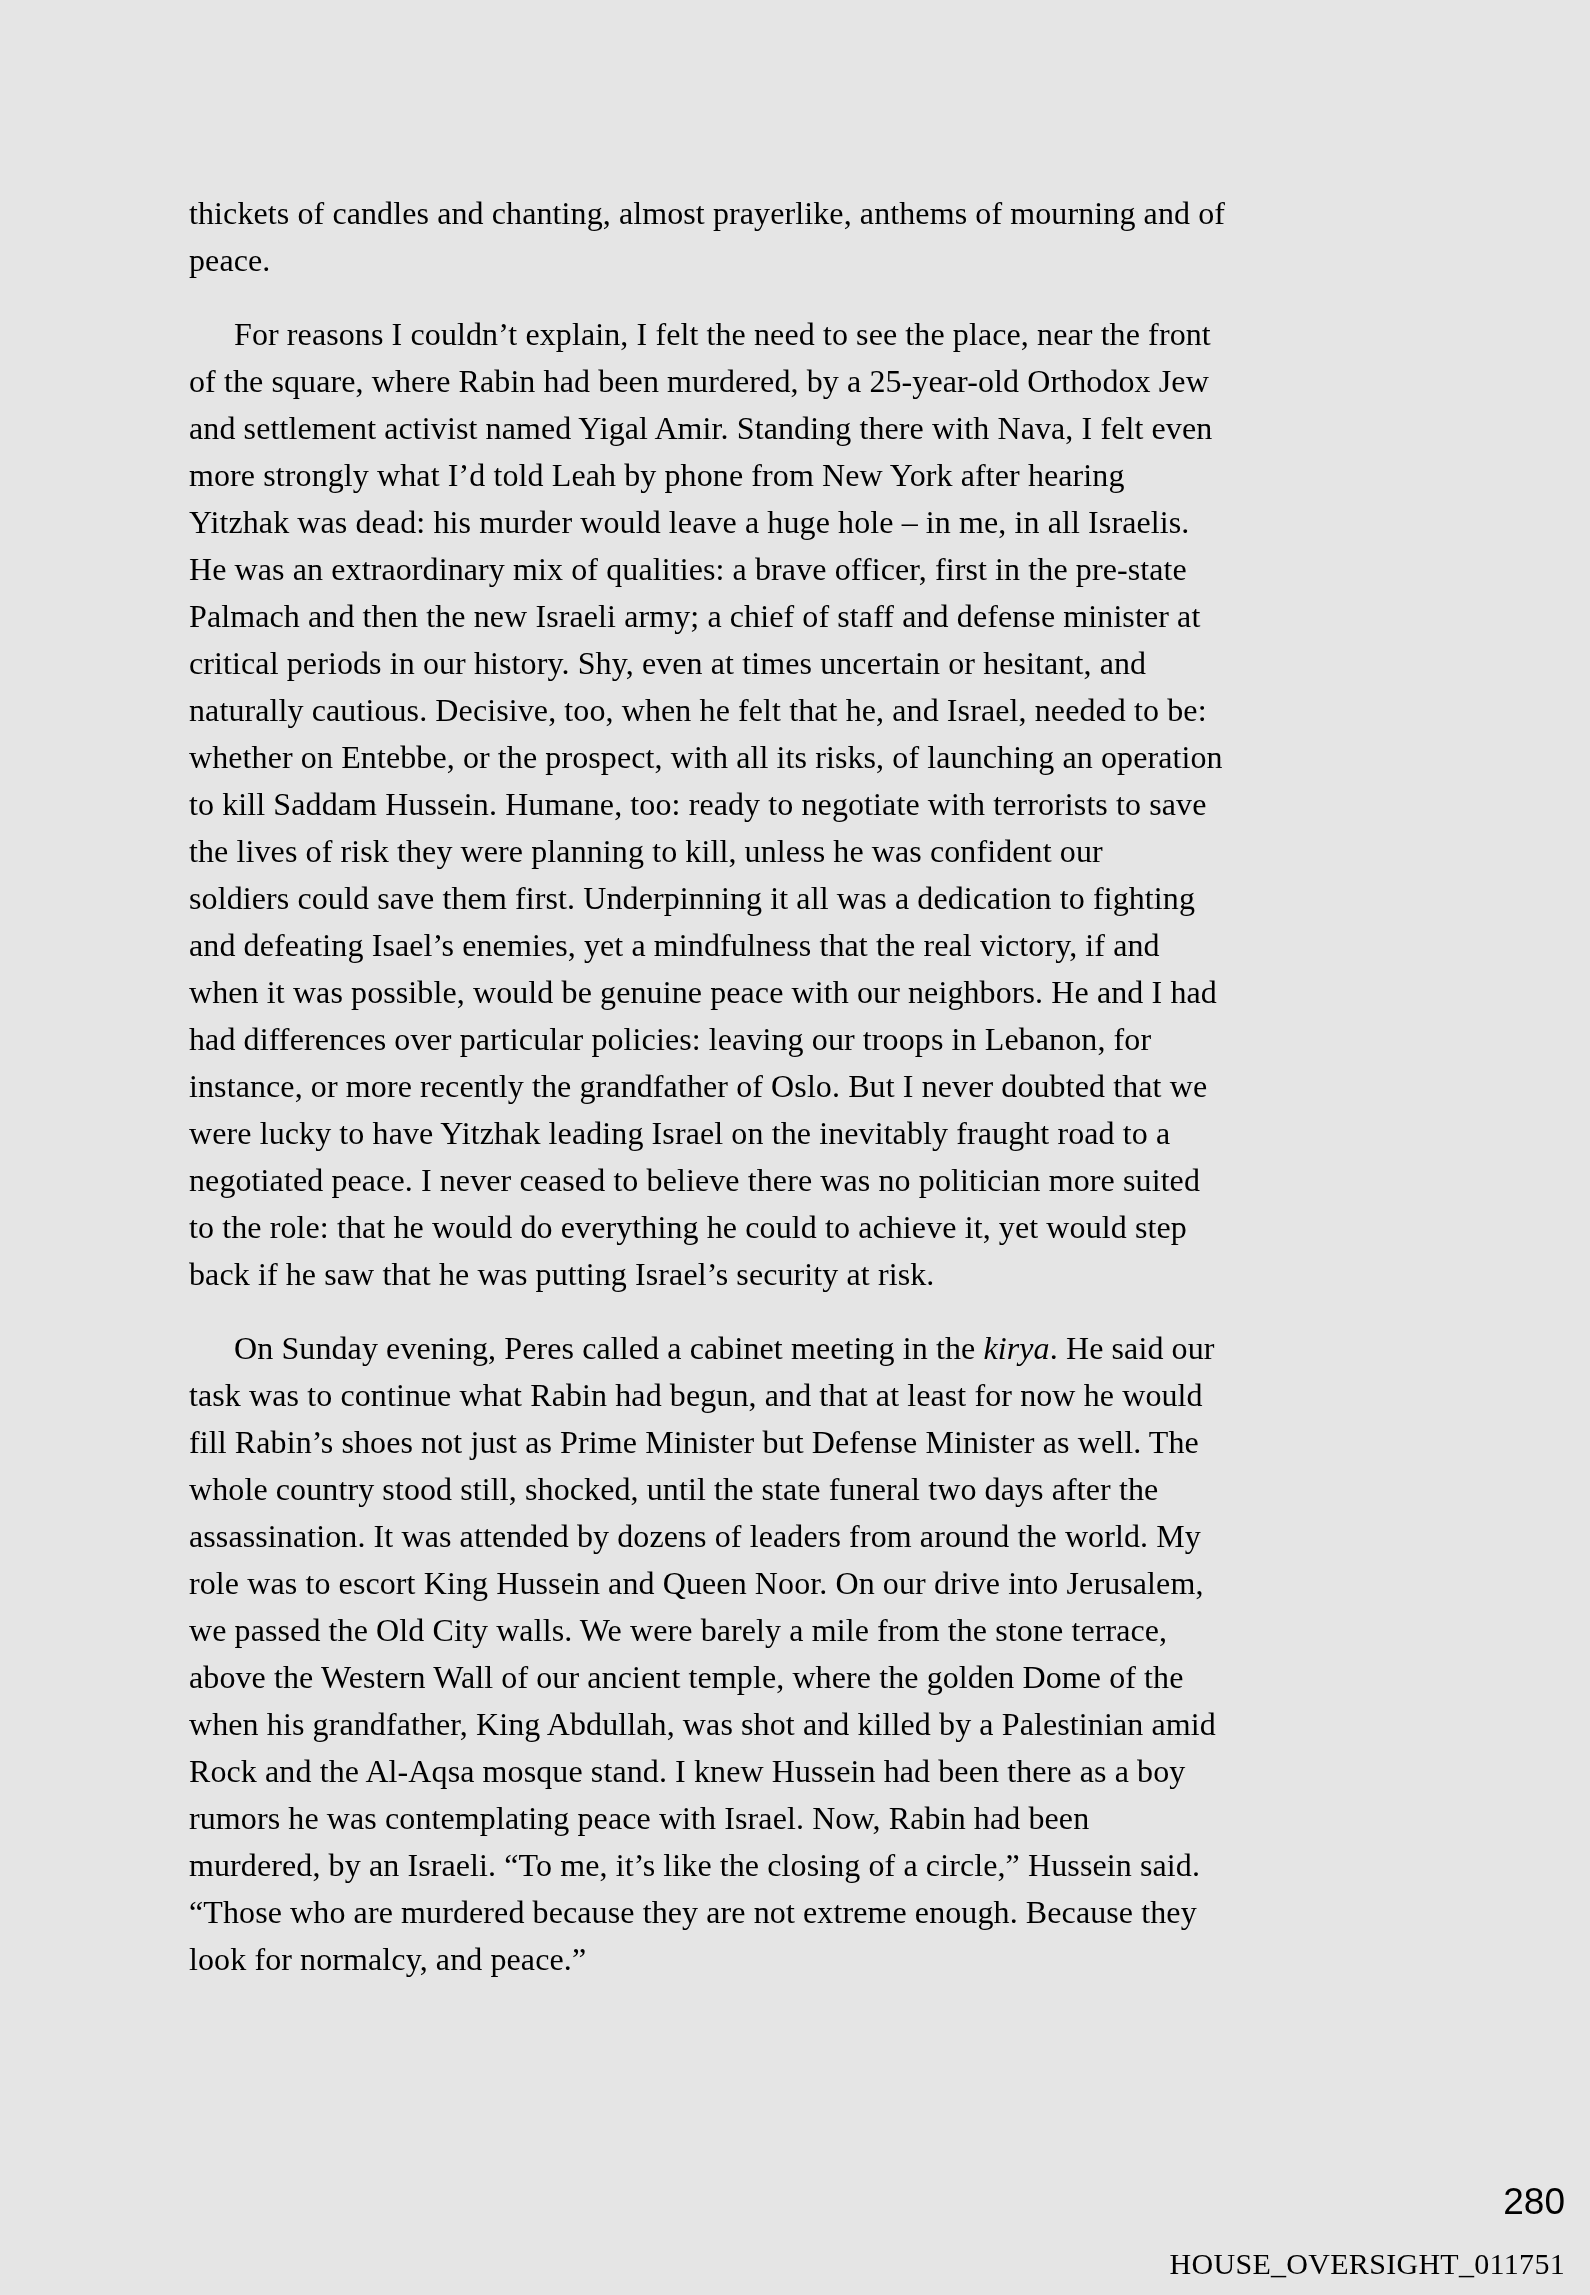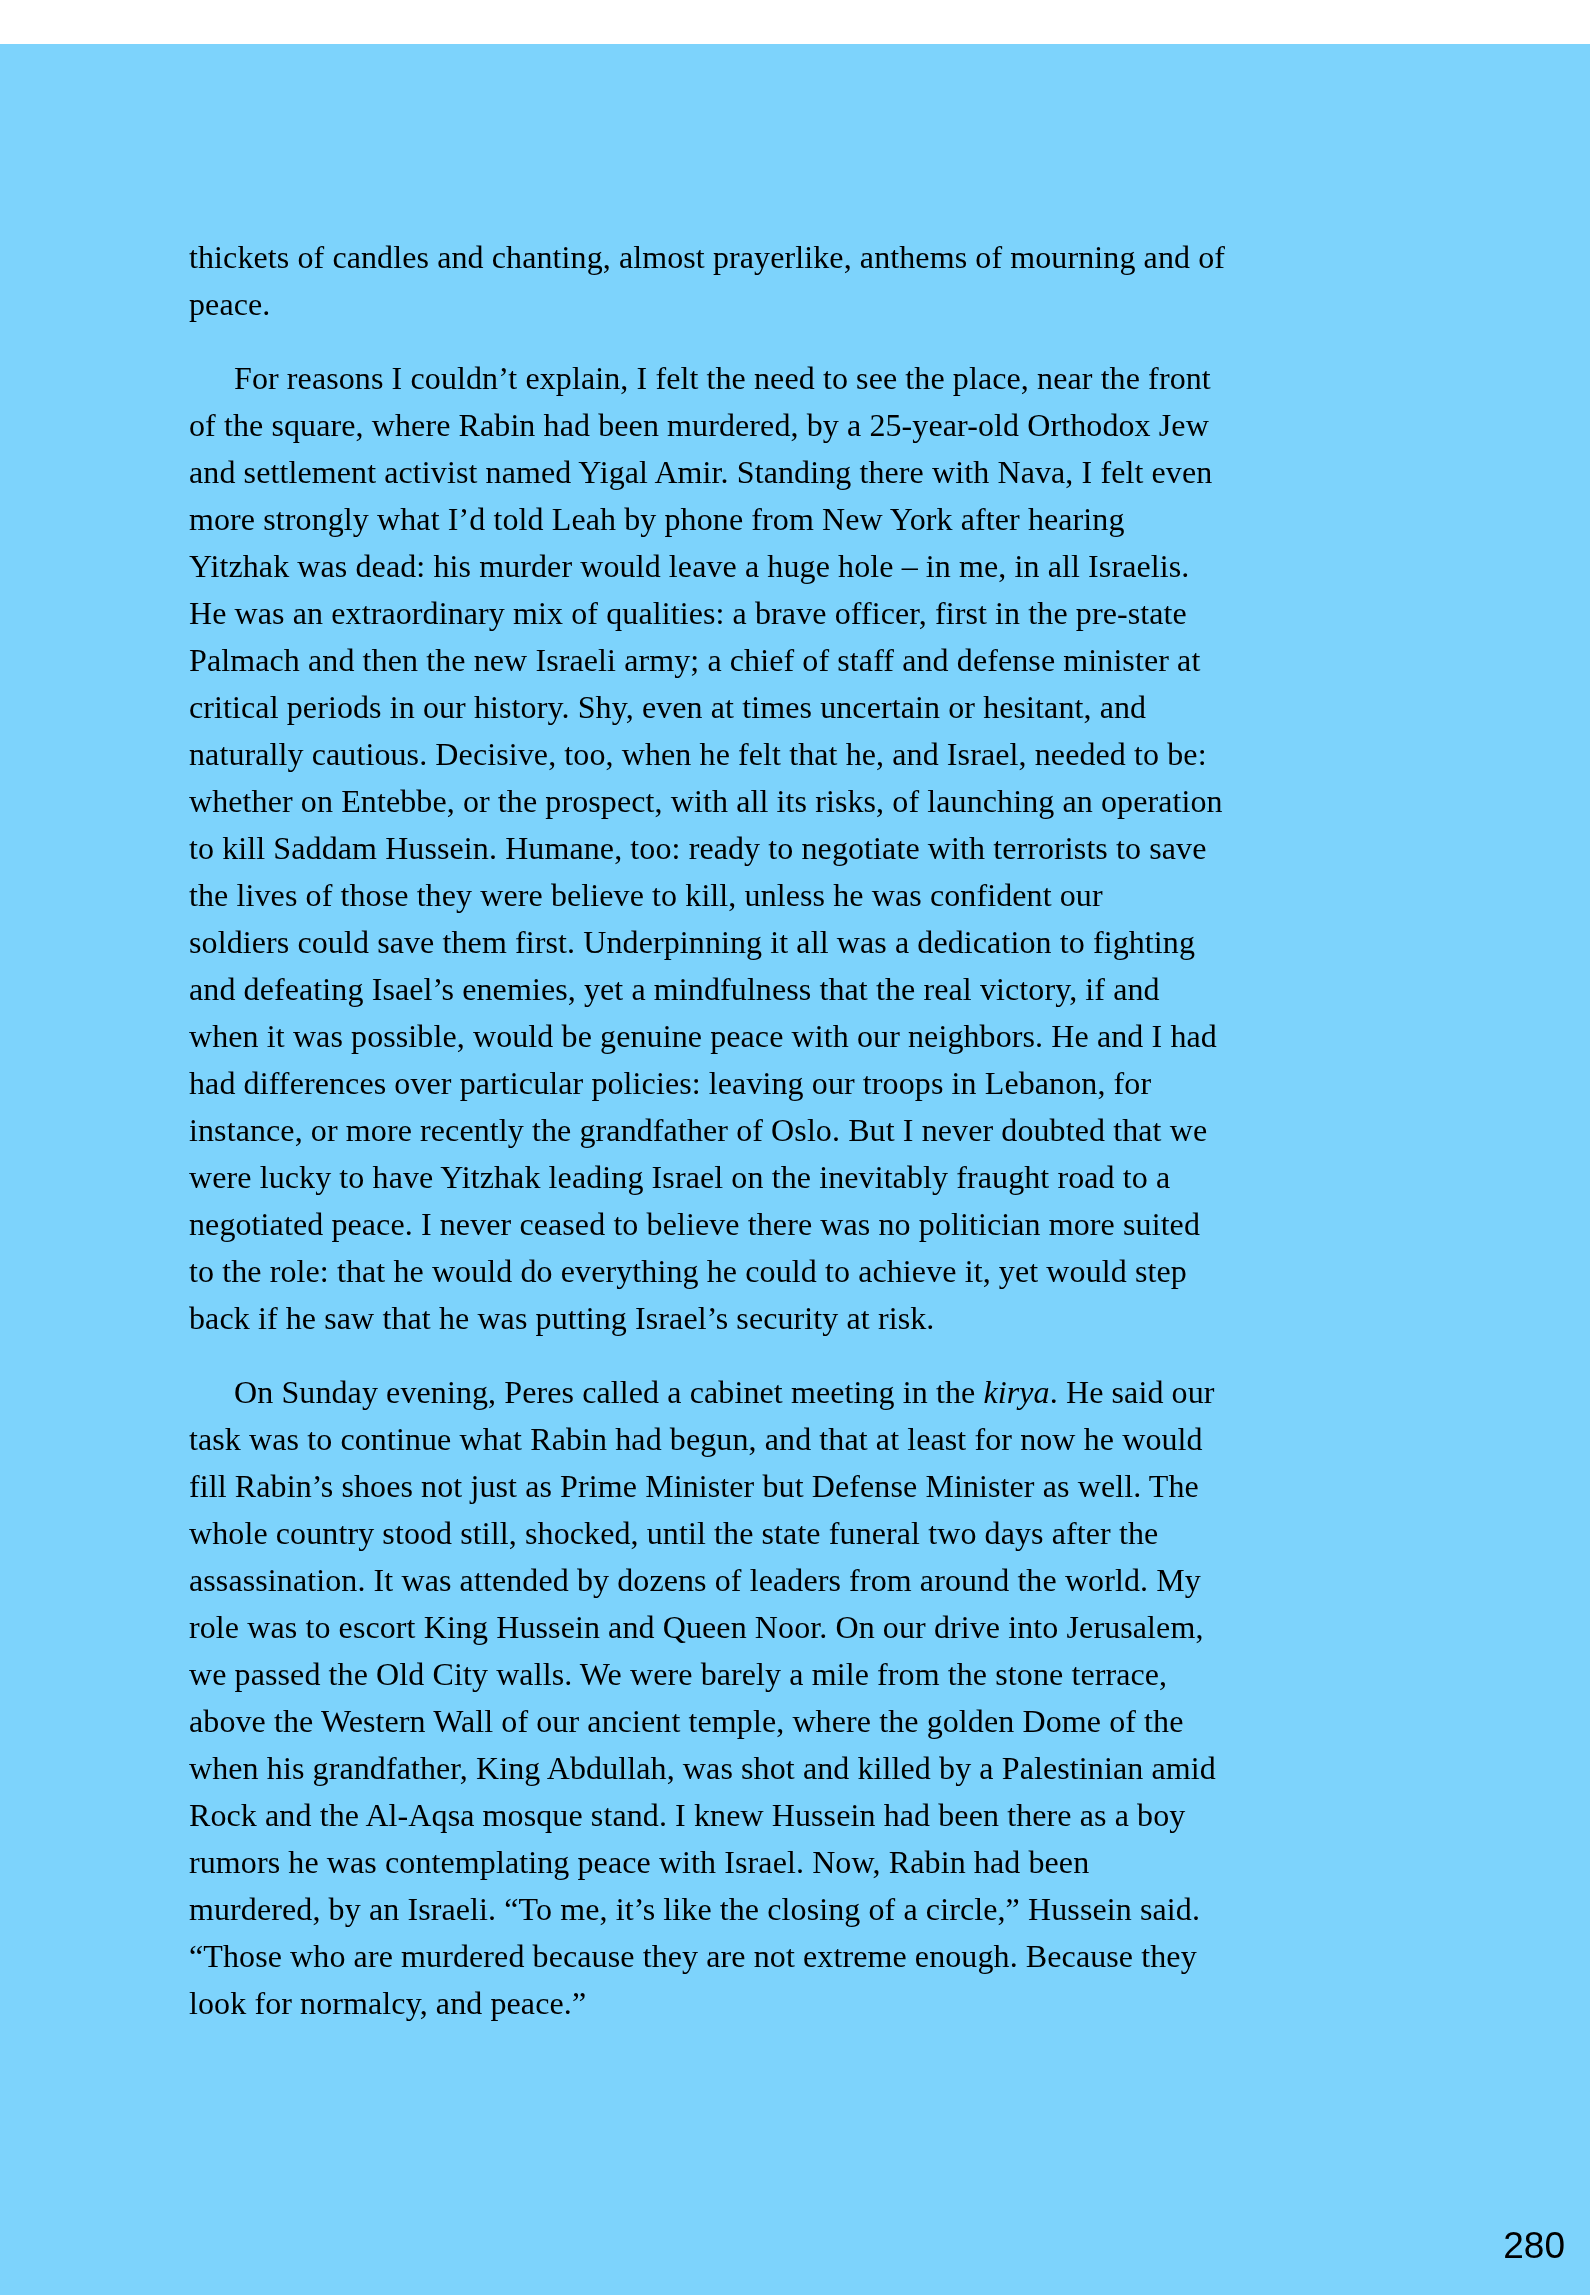--- a/index.html
+++ b/index.html
@@ -11,22 +11,21 @@
     width: 1591px;
     height: 2295px;
     position: relative;
     overflow: hidden;
     font-family: "Liberation Serif", "DejaVu Serif", serif;
     color: #000000;
   }
   .page {
     position: absolute;
     inset: 0;
-    background: #7dd3fc;
-    margin-top: 44px;
+    background: #e5e5e5;
   }
   .text-block {
     position: absolute;
     left: 189px;
     top: 190px;
     width: 1232px;
   }
   .para { margin: 0; }
   .para + .para { margin-top: 27px; }
   .line {
@@ -70,21 +69,21 @@
         <div class="line">of the square, where Rabin had been murdered, by a 25-year-old Orthodox Jew</div>
         <div class="line">and settlement activist named Yigal Amir. Standing there with Nava, I felt even</div>
         <div class="line">more strongly what I’d told Leah by phone from New York after hearing</div>
         <div class="line">Yitzhak was dead: his murder would leave a huge hole – in me, in all Israelis.</div>
         <div class="line">He was an extraordinary mix of qualities: a brave officer, first in the pre-state</div>
         <div class="line">Palmach and then the new Israeli army; a chief of staff and defense minister at</div>
         <div class="line">critical periods in our history. Shy, even at times uncertain or hesitant, and</div>
         <div class="line">naturally cautious. Decisive, too, when he felt that he, and Israel, needed to be:</div>
         <div class="line">whether on Entebbe, or the prospect, with all its risks, of launching an operation</div>
         <div class="line">to kill Saddam Hussein. Humane, too: ready to negotiate with terrorists to save</div>
-        <div class="line">the lives of those they were believe to kill, unless he was confident our</div>
+        <div class="line">the lives of risk they were planning to kill, unless he was confident our</div>
         <div class="line">soldiers could save them first. Underpinning it all was a dedication to fighting</div>
         <div class="line">and defeating Isael’s enemies, yet a mindfulness that the real victory, if and</div>
         <div class="line">when it was possible, would be genuine peace with our neighbors. He and I had</div>
         <div class="line">had differences over particular policies: leaving our troops in Lebanon, for</div>
         <div class="line">instance, or more recently the grandfather of Oslo. But I never doubted that we</div>
         <div class="line">were lucky to have Yitzhak leading Israel on the inevitably fraught road to a</div>
         <div class="line">negotiated peace. I never ceased to believe there was no politician more suited</div>
         <div class="line">to the role: that he would do everything he could to achieve it, yet would step</div>
         <div class="line">back if he saw that he was putting Israel’s security at risk.</div>
       </div>

